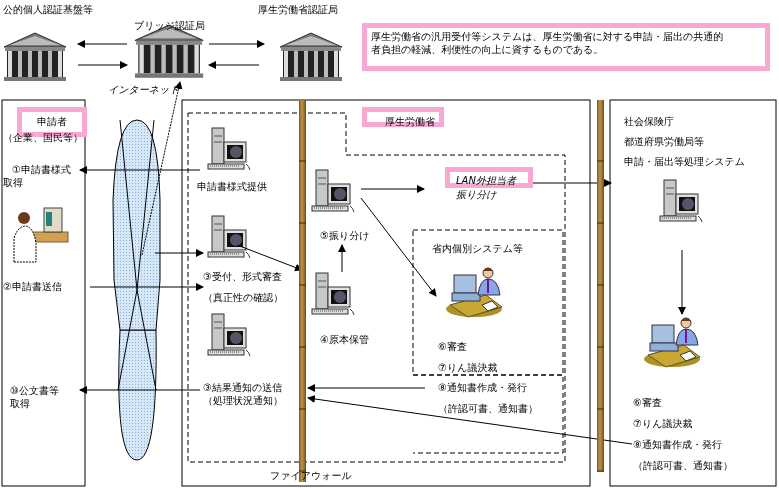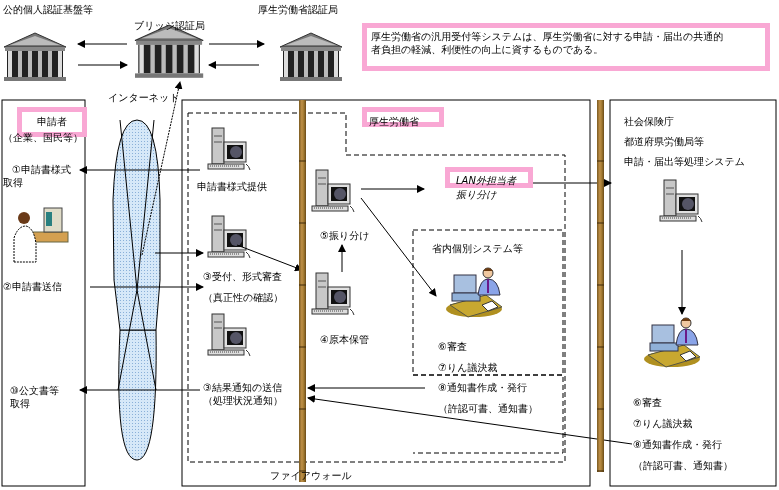--- a/index.html
+++ b/index.html
@@ -128,34 +128,34 @@
 
 <div class="t" style="left:3px;top:4px;">公的個人認証基盤等</div>
 <div class="t" style="left:134px;top:20px;">ブリッジ認証局</div>
 <div class="t" style="left:258px;top:4px;">厚生労働省認証局</div>
 
 <div class="box" style="left:362px;top:23px;width:408px;height:48px;padding:2px 4px;box-sizing:border-box;">
   <div style="line-height:13px;">厚生労働省の汎用受付等システムは、厚生労働省に対する申請・届出の共通的</div>
   <div style="line-height:13px;">者負担の軽減、利便性の向上に資するものである。</div>
 </div>
 
-<div class="t" style="left:108px;top:92px;">インターネット</div>
+<div class="t" style="left:108px;top:84px;font-style:italic;">インターネット</div>
 <div class="t" style="left:270px;top:470px;">ファイアウォール</div>
 
 <div class="box" style="left:17px;top:107px;width:60px;height:20px;text-align:center;line-height:20px;">
   <span>申請者</span>
 </div>
 <div class="t" style="left:3px;top:132px;">（企業、国民等）</div>
 <div class="t" style="left:3px;top:164px;padding-left:9px;">①申請書様式</div>
 <div class="t" style="left:3px;top:177px;">取得</div>
 <div class="t" style="left:3px;top:281px;">②申請書送信</div>
 <div class="t" style="left:10px;top:385px;">⑩公文書等</div>
 <div class="t" style="left:10px;top:398px;">取得</div>
 
-<div class="box" style="left:362px;top:107px;width:82px;height:20px;line-height:20px;padding-left:2px;box-sizing:border-box;">
+<div class="box" style="left:362px;top:107px;width:82px;height:20px;line-height:20px;padding-left:18px;box-sizing:border-box;">
   <span>厚生労働省</span>
 </div>
 <div class="t" style="left:197px;top:181px;">申請書様式提供</div>
 <div class="t" style="left:203px;top:271px;">③受付、形式審査</div>
 <div class="t" style="left:203px;top:292px;">（真正性の確認）</div>
 <div class="t" style="left:203px;top:382px;">③結果通知の送信</div>
 <div class="t" style="left:203px;top:395px;">（処理状況通知）</div>
 <div class="t" style="left:320px;top:230px;">⑤振り分け</div>
 <div class="t" style="left:320px;top:334px;">④原本保管</div>
 <div class="box" style="left:445px;top:167px;width:88px;height:21px;padding:2px 6px;box-sizing:border-box;font-style:italic;">

